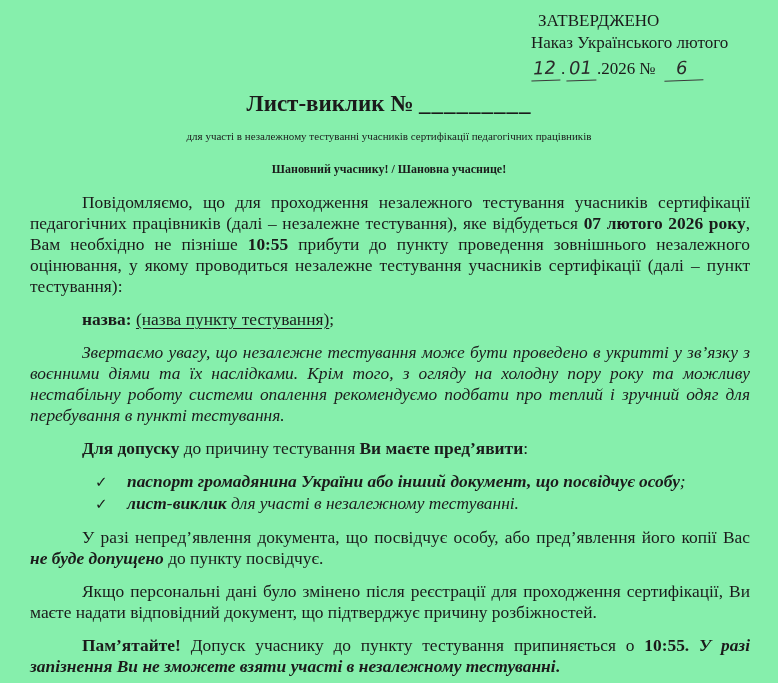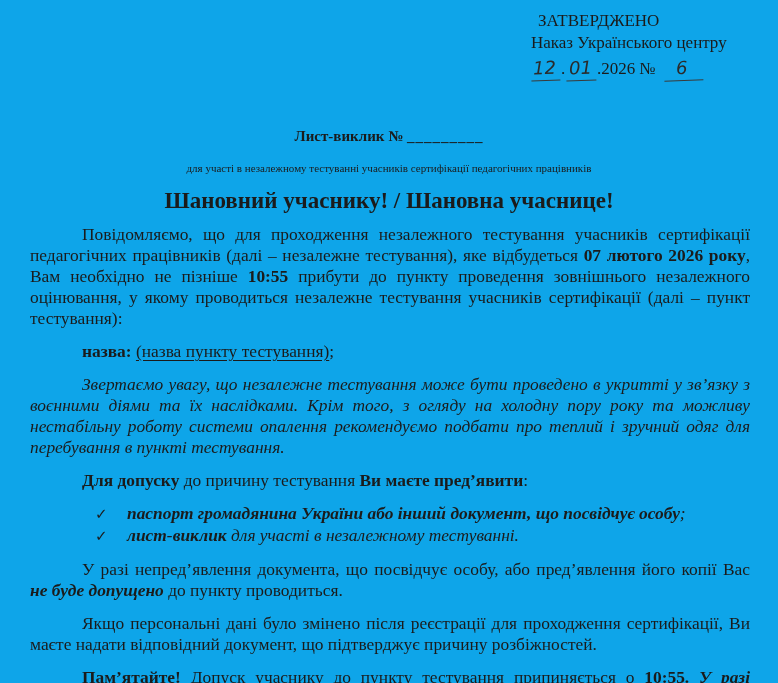--- a/index.html
+++ b/index.html
@@ -1,19 +1,19 @@
 <!DOCTYPE html>
 <html lang="uk"><head>
 <meta charset="utf-8">
 <style>
   html,body{margin:0;padding:0;background:#ffffff;}
   .page{
     position:relative;
     width:778px;height:683px;
-    background:#0ea5e9;
+    background:#86efac;
     color:#1b1b1b;
     font-family:"Liberation Serif", serif;
     overflow:hidden;
   }
   
   .approval{
     position:absolute;top:10px;left:531px;
     font-size:17px;line-height:21.5px;
     white-space:nowrap;
   }
@@ -24,25 +24,25 @@
     font-style:italic;font-size:18px;color:#2a2a2a;
     display:inline-block;transform:rotate(-2deg);
   }
   .u-day{border-bottom:1.5px solid #3a3a3a;padding:0 4px 1px 2px;}
   .u-month{border-bottom:1.5px solid #3a3a3a;padding:0 4px 1px 3px;}
   .u-num{border-bottom:1.5px solid #3a3a3a;padding:0 16px 1px 12px;margin-left:7px;}
   .printed{padding:0 1px;}
   
   .doc-title{
     padding-top:92px;text-align:center;
-    font-weight:bold;font-size:15px;line-height:24px;margin-top:32px;
+    font-weight:bold;font-size:23px;line-height:24px;
   }
   .blank{letter-spacing:1px;}
   .subtitle{margin-top:9px;text-align:center;font-size:11px;line-height:22px;}
-  .salutation{margin-top:11px;text-align:center;font-weight:bold;font-size:23px;line-height:22px;}
+  .salutation{margin-top:11px;text-align:center;font-weight:bold;font-size:12px;line-height:22px;}
   
   .body-text{margin:12px 16px 0 18px;font-size:17.4px;line-height:21px;}
   .para{margin:12px;}
   .justify{text-align:justify;}
   .indent{text-indent:52px;}
   .hang{padding-left:52px;}
   .check-item{padding-left:77px;}
   .check{
     display:inline-block;width:32px;
     font-family:"DejaVu Sans", sans-serif;
@@ -54,21 +54,21 @@
   .seg-bi{font-weight:bold;font-style:italic;}
   .seg-u{text-decoration:underline;text-underline-offset:3px;text-align:center;}
 </style>
 </head>
 <body>
 
 <div class="page">
 
   <div class="approval">
     <div class="appr-title">ЗАТВЕРДЖЕНО</div>
-    <div>Наказ Українського центру</div>
+    <div>Наказ Українського лютого</div>
     <div class="date-line">
       <span class="hw u-day">12</span><span class="printed">.</span><span class="hw u-month">01</span><span class="printed">.2026 №</span><span class="hw u-num">6</span>
     </div>
   </div>
 
   <div class="doc-title">
     <span>Лист-виклик №</span>
     <span class="blank">_________</span>
   </div>
 
@@ -87,20 +87,20 @@
 
     <p class="para hang"><span class="seg-b">Для допуску</span><span> до причину тестування </span><span class="seg-b">Ви маєте пред’явити</span><span>:</span></p>
 
     <div class="check-item">
       <span class="check">✓</span><span><span class="seg-bi">паспорт громадянина України або інший документ, що посвідчує особу</span><span class="seg-i">;</span></span>
     </div>
     <div class="check-item">
       <span class="check">✓</span><span><span class="seg-bi">лист-виклик</span><span class="seg-i"> для участі в незалежному тестуванні.</span></span>
     </div>
 
-    <p class="para indent justify"><span>У разі непред’явлення документа, що посвідчує особу, або пред’явлення його копії Вас </span><span class="seg-bi">не буде допущено</span><span> до пункту проводиться.</span></p>
+    <p class="para indent justify"><span>У разі непред’явлення документа, що посвідчує особу, або пред’явлення його копії Вас </span><span class="seg-bi">не буде допущено</span><span> до пункту посвідчує.</span></p>
 
     <p class="para indent justify"><span>Якщо персональні дані було змінено після реєстрації для проходження сертифікації, Ви маєте надати відповідний документ, що підтверджує причину розбіжностей.</span></p>
 
     <p class="para indent justify"><span class="seg-b">Пам’ятайте!</span><span> Допуск учаснику до пункту тестування припиняється о </span><span class="seg-b">10:55</span><span class="seg-b">. </span><span class="seg-bi">У разі запізнення Ви не зможете взяти участі в незалежному тестуванні</span><span class="seg-b">.</span></p>
 
   </div>
 </div>
 
 </body></html>

